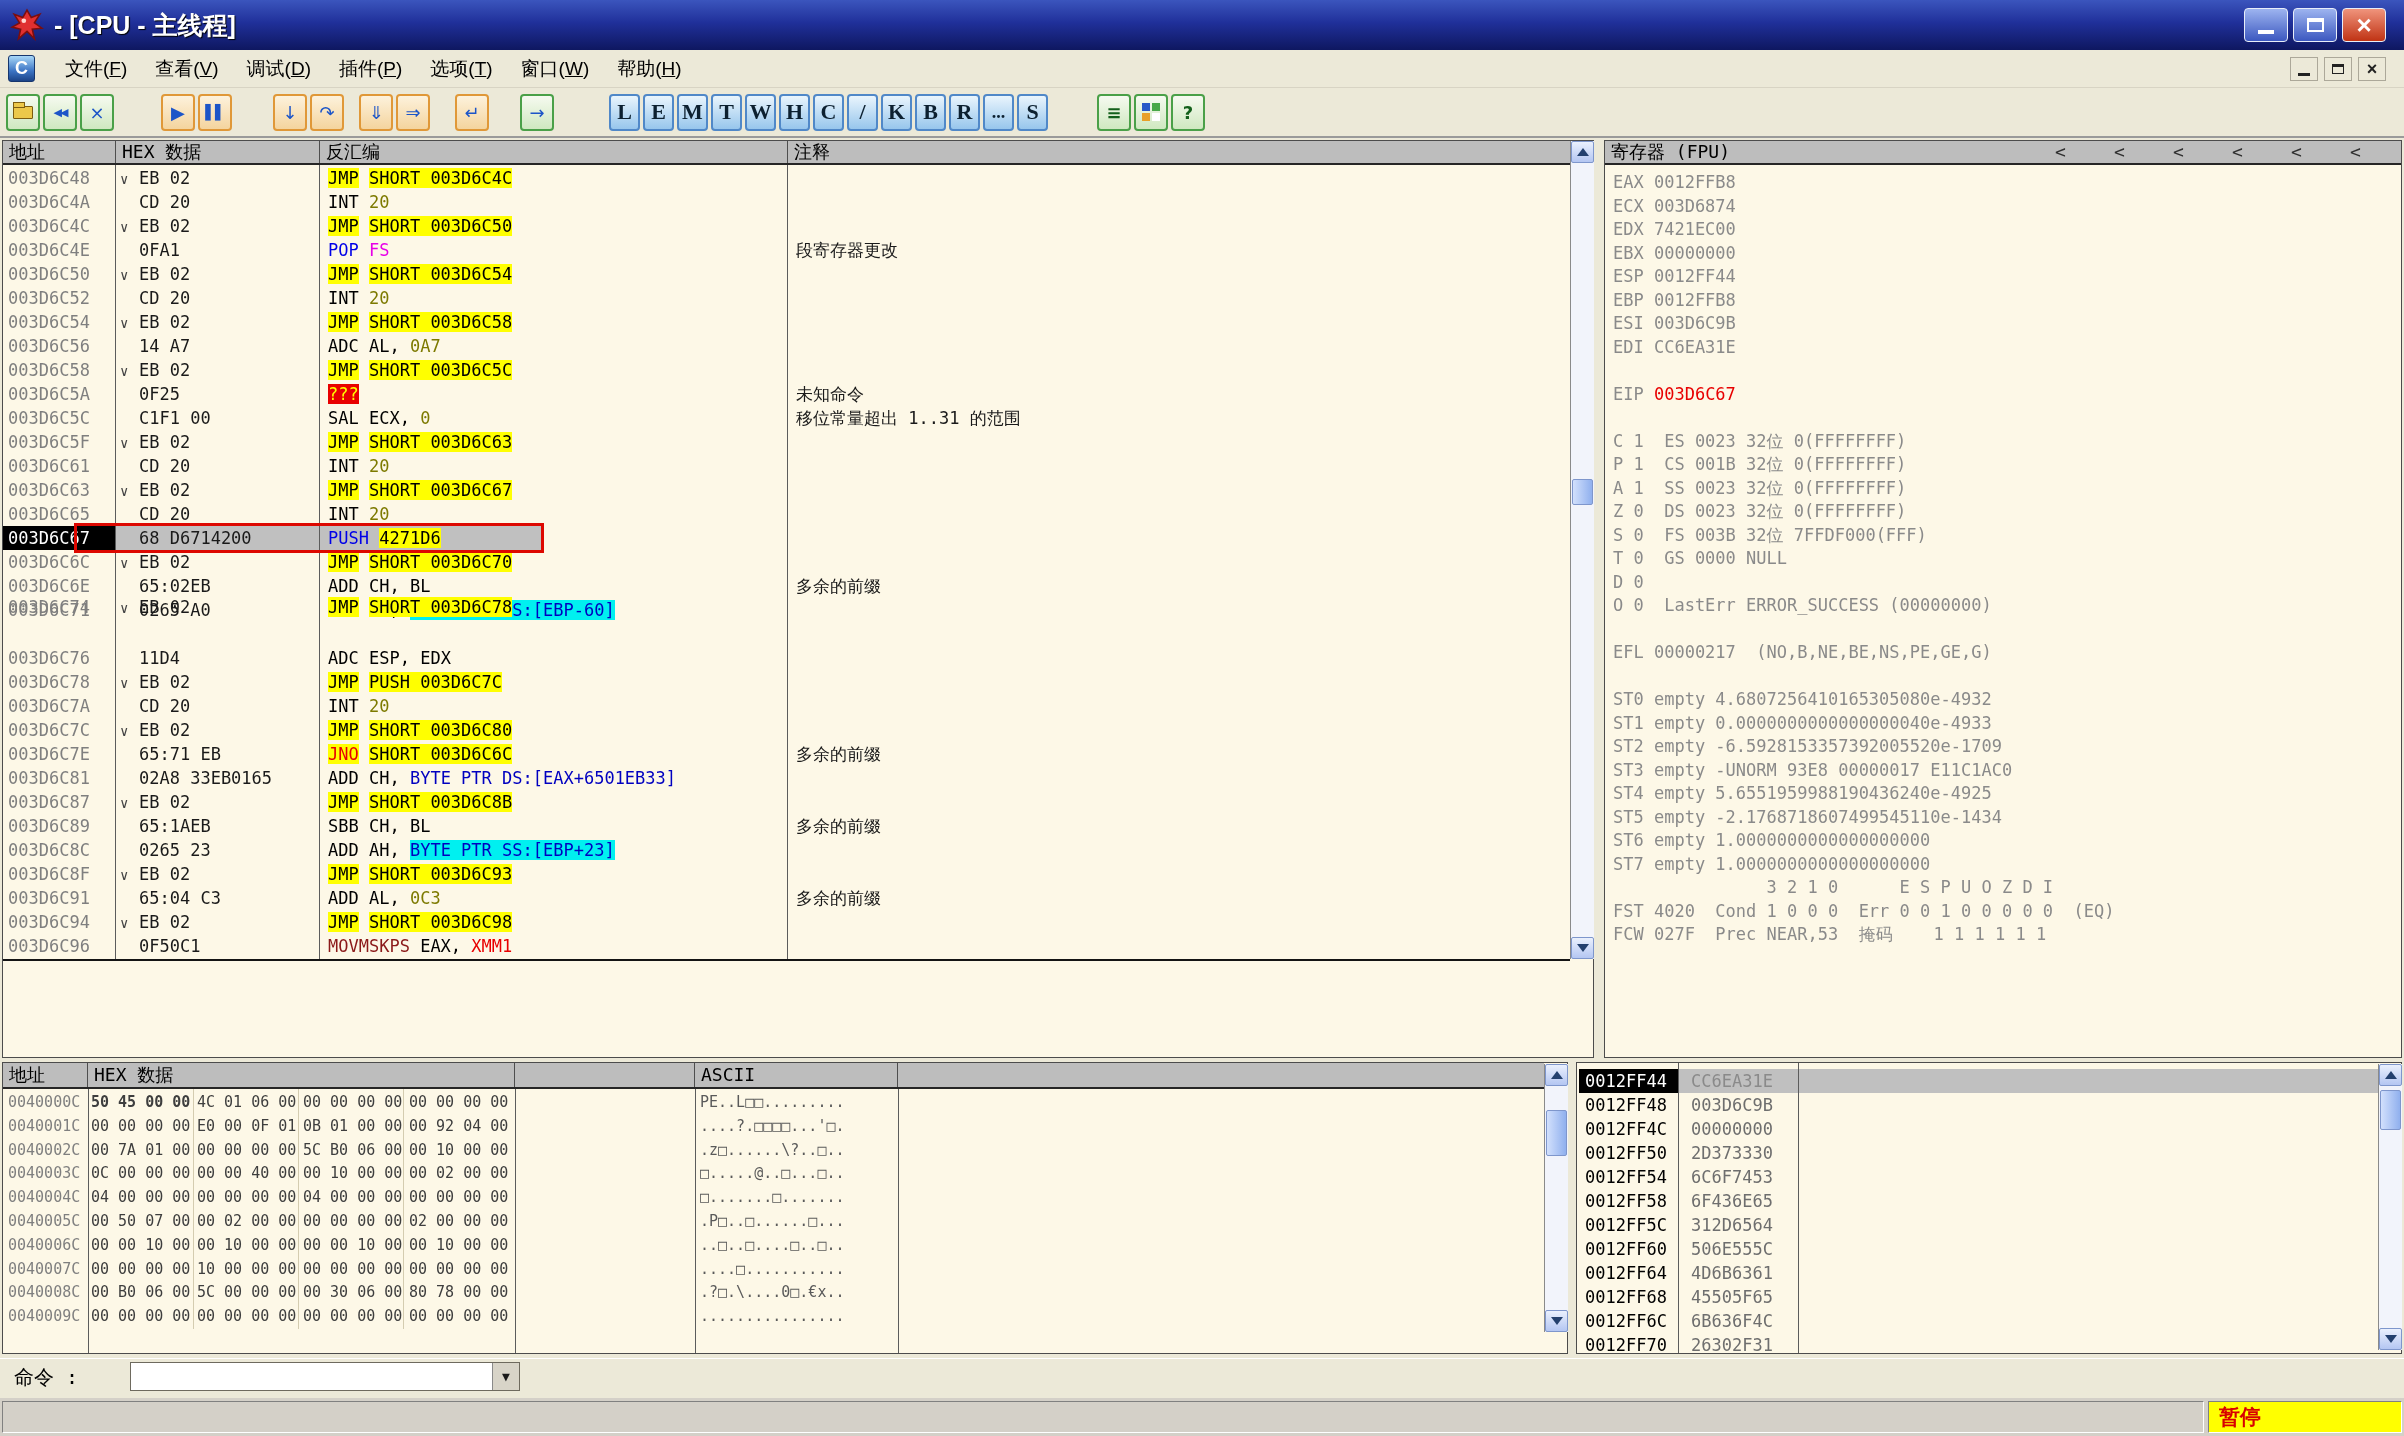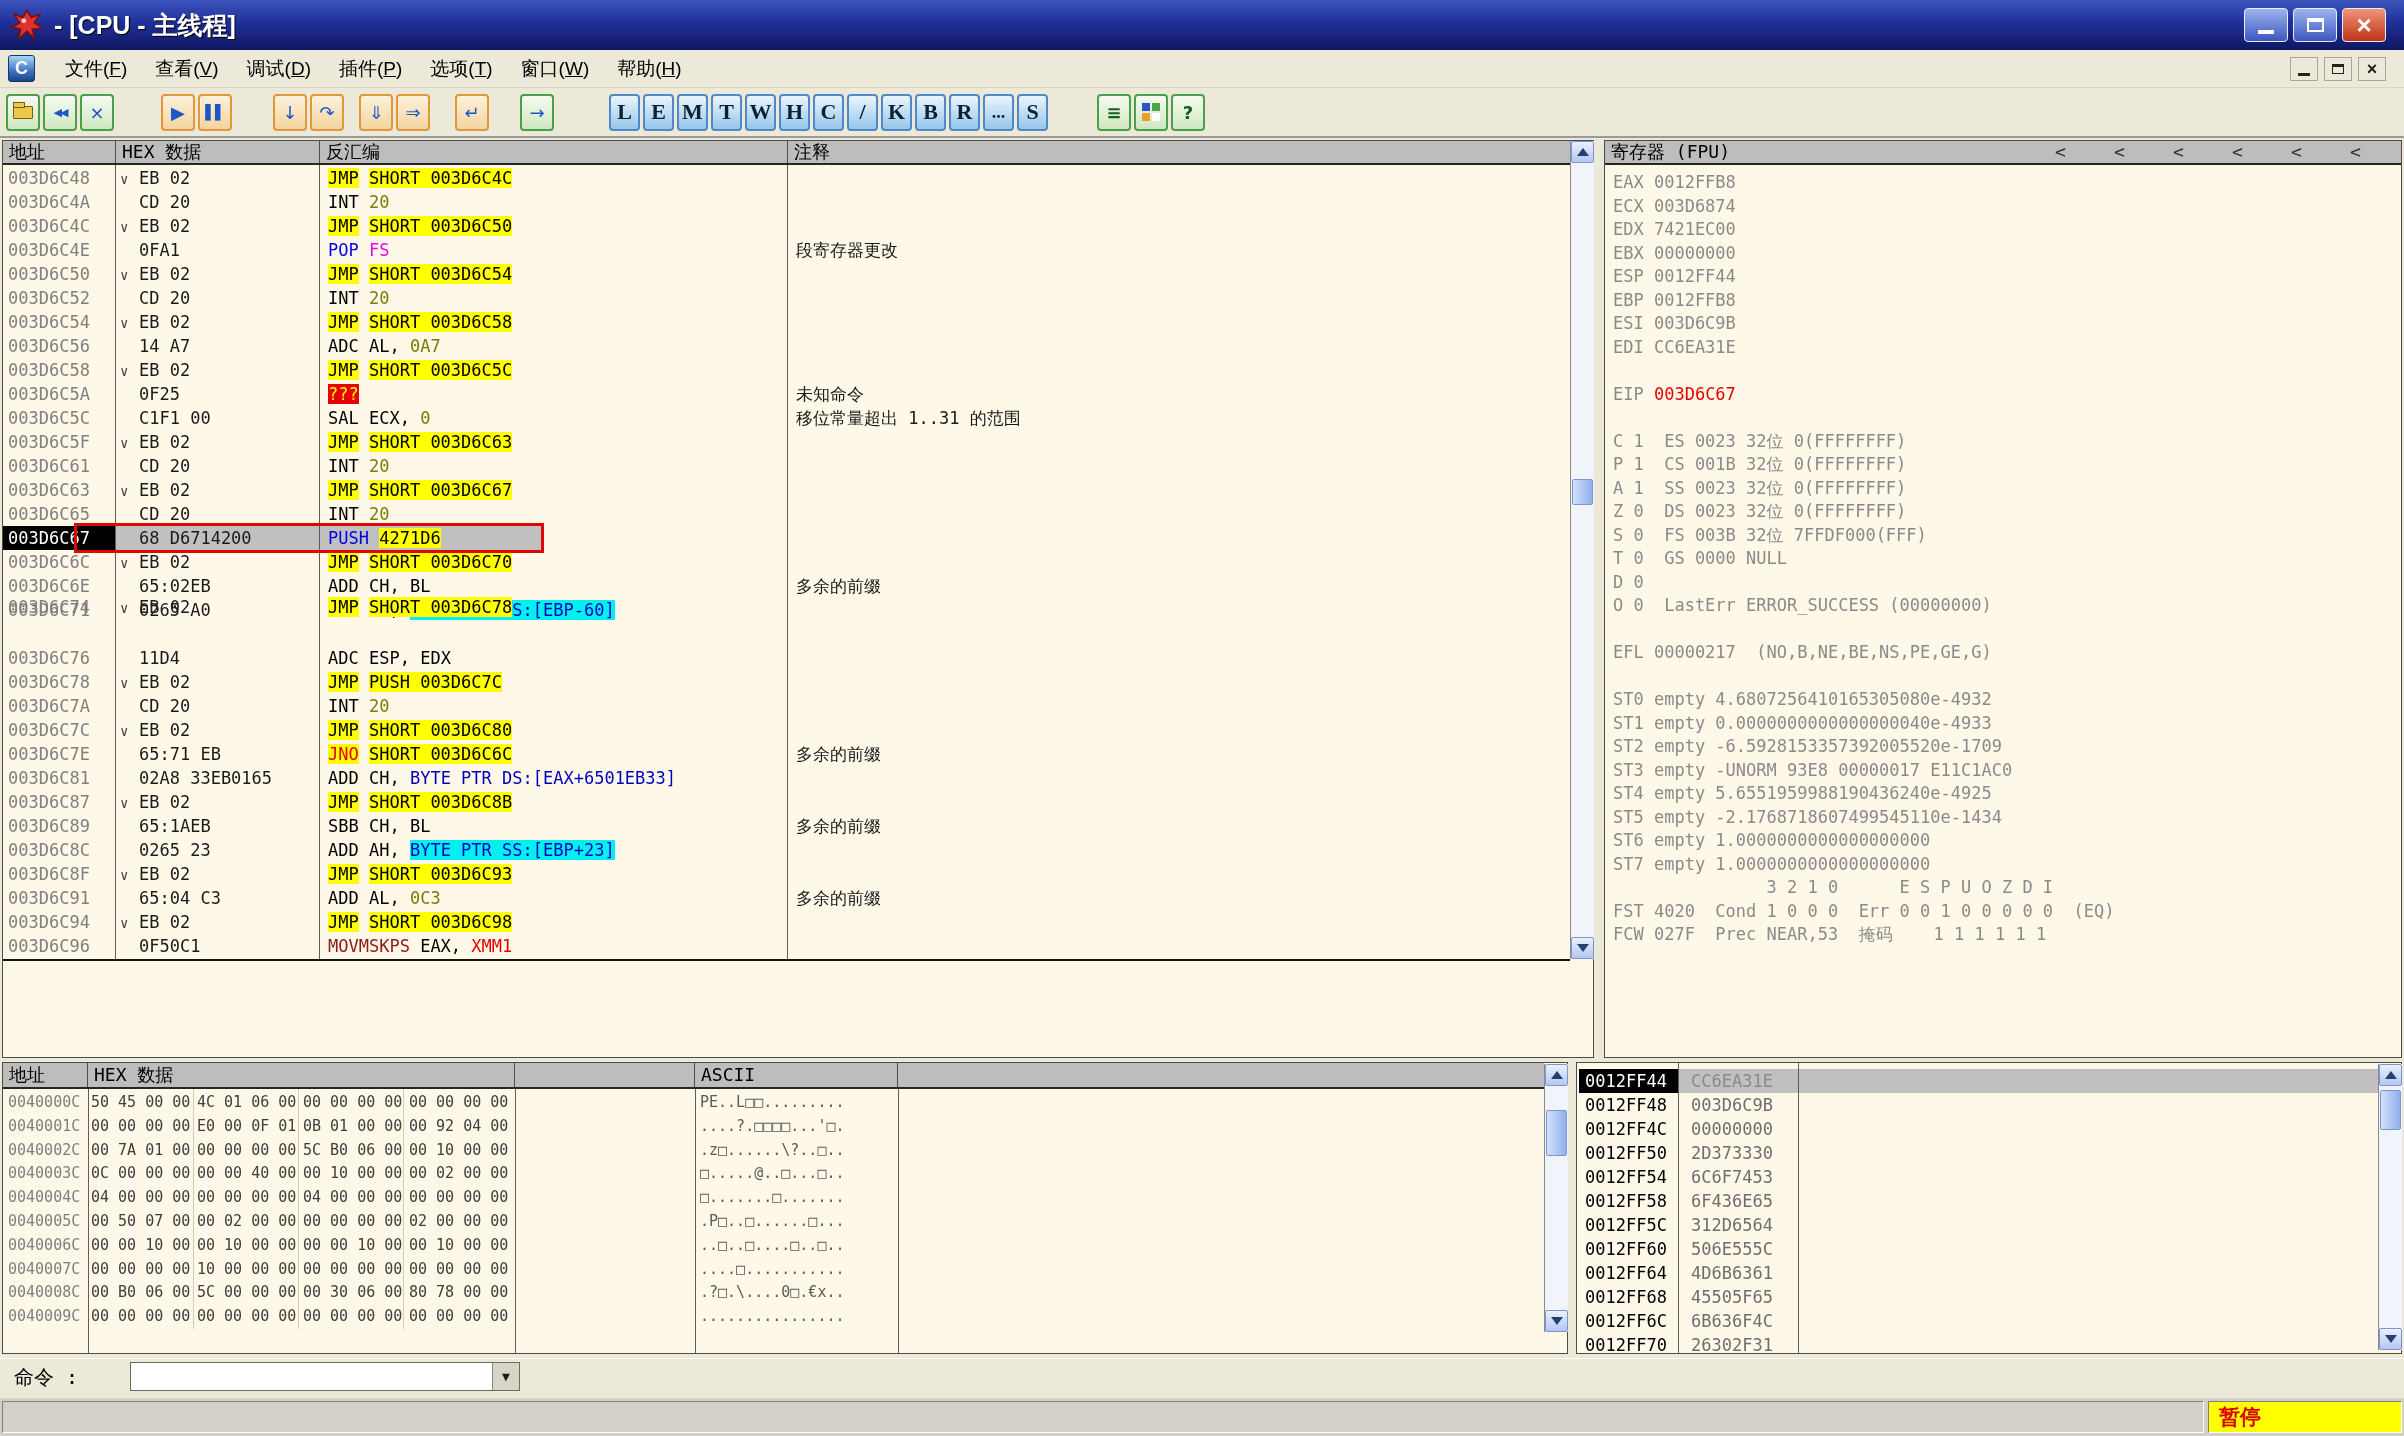--- a/index.html
+++ b/index.html
@@ -469,21 +469,21 @@
     <div class="hdr-cell" style="left:692px;width:203px;height:24px;line-height:24px">ASCII</div>
   </div>
   <div class="vline" style="left:85px;top:26px;height:264px"></div>
   <div class="vline light" style="left:190px;top:26px;height:240px"></div>
   <div class="vline light" style="left:295px;top:26px;height:240px"></div>
   <div class="vline light" style="left:400px;top:26px;height:240px"></div>
   <div class="vline" style="left:512px;top:26px;height:264px"></div>
   <div class="vline" style="left:692px;top:26px;height:264px"></div>
   <div class="vline" style="left:895px;top:26px;height:264px"></div>
   <div id="dump-rows">
-      <div class="mrow" style="top: 28px;"><span class="m-addr">0040000C</span><span class="m-g" style="left: 88px;">50 45 00 00</span><span class="m-g" style="left: 194px;">4C 01 06 00</span><span class="m-g" style="left: 300px;">00 00 00 00</span><span class="m-g" style="left: 406px;">00 00 00 00</span><span class="m-ascii">PE..L□□.........</span></div>
+      <div class="mrow" style="top: 28px;"><span class="m-addr">0040000C</span><span class="m-g" style="left: 88px; font-weight: bold;">50 45 00 00</span><span class="m-g" style="left: 194px;">4C 01 06 00</span><span class="m-g" style="left: 300px;">00 00 00 00</span><span class="m-g" style="left: 406px;">00 00 00 00</span><span class="m-ascii">PE..L□□.........</span></div>
       <div class="mrow" style="top: 51.8px;"><span class="m-addr">0040001C</span><span class="m-g" style="left: 88px;">00 00 00 00</span><span class="m-g" style="left: 194px;">E0 00 0F 01</span><span class="m-g" style="left: 300px;">0B 01 00 00</span><span class="m-g" style="left: 406px;">00 92 04 00</span><span class="m-ascii">....?.□□□□...'□.</span></div>
       <div class="mrow" style="top: 75.6px;"><span class="m-addr">0040002C</span><span class="m-g" style="left: 88px;">00 7A 01 00</span><span class="m-g" style="left: 194px;">00 00 00 00</span><span class="m-g" style="left: 300px;">5C B0 06 00</span><span class="m-g" style="left: 406px;">00 10 00 00</span><span class="m-ascii">.z□......\?..□..</span></div>
       <div class="mrow" style="top: 99.4px;"><span class="m-addr">0040003C</span><span class="m-g" style="left: 88px;">0C 00 00 00</span><span class="m-g" style="left: 194px;">00 00 40 00</span><span class="m-g" style="left: 300px;">00 10 00 00</span><span class="m-g" style="left: 406px;">00 02 00 00</span><span class="m-ascii">□.....@..□...□..</span></div>
       <div class="mrow" style="top: 123.2px;"><span class="m-addr">0040004C</span><span class="m-g" style="left: 88px;">04 00 00 00</span><span class="m-g" style="left: 194px;">00 00 00 00</span><span class="m-g" style="left: 300px;">04 00 00 00</span><span class="m-g" style="left: 406px;">00 00 00 00</span><span class="m-ascii">□.......□.......</span></div>
       <div class="mrow" style="top: 147px;"><span class="m-addr">0040005C</span><span class="m-g" style="left: 88px;">00 50 07 00</span><span class="m-g" style="left: 194px;">00 02 00 00</span><span class="m-g" style="left: 300px;">00 00 00 00</span><span class="m-g" style="left: 406px;">02 00 00 00</span><span class="m-ascii">.P□..□......□...</span></div>
       <div class="mrow" style="top: 170.8px;"><span class="m-addr">0040006C</span><span class="m-g" style="left: 88px;">00 00 10 00</span><span class="m-g" style="left: 194px;">00 10 00 00</span><span class="m-g" style="left: 300px;">00 00 10 00</span><span class="m-g" style="left: 406px;">00 10 00 00</span><span class="m-ascii">..□..□....□..□..</span></div>
       <div class="mrow" style="top: 194.6px;"><span class="m-addr">0040007C</span><span class="m-g" style="left: 88px;">00 00 00 00</span><span class="m-g" style="left: 194px;">10 00 00 00</span><span class="m-g" style="left: 300px;">00 00 00 00</span><span class="m-g" style="left: 406px;">00 00 00 00</span><span class="m-ascii">....□...........</span></div>
       <div class="mrow" style="top: 218.4px;"><span class="m-addr">0040008C</span><span class="m-g" style="left: 88px;">00 B0 06 00</span><span class="m-g" style="left: 194px;">5C 00 00 00</span><span class="m-g" style="left: 300px;">00 30 06 00</span><span class="m-g" style="left: 406px;">80 78 00 00</span><span class="m-ascii">.?□.\....0□.€x..</span></div>
       <div class="mrow" style="top: 242.2px;"><span class="m-addr">0040009C</span><span class="m-g" style="left: 88px;">00 00 00 00</span><span class="m-g" style="left: 194px;">00 00 00 00</span><span class="m-g" style="left: 300px;">00 00 00 00</span><span class="m-g" style="left: 406px;">00 00 00 00</span><span class="m-ascii">................</span></div>
     </div>

